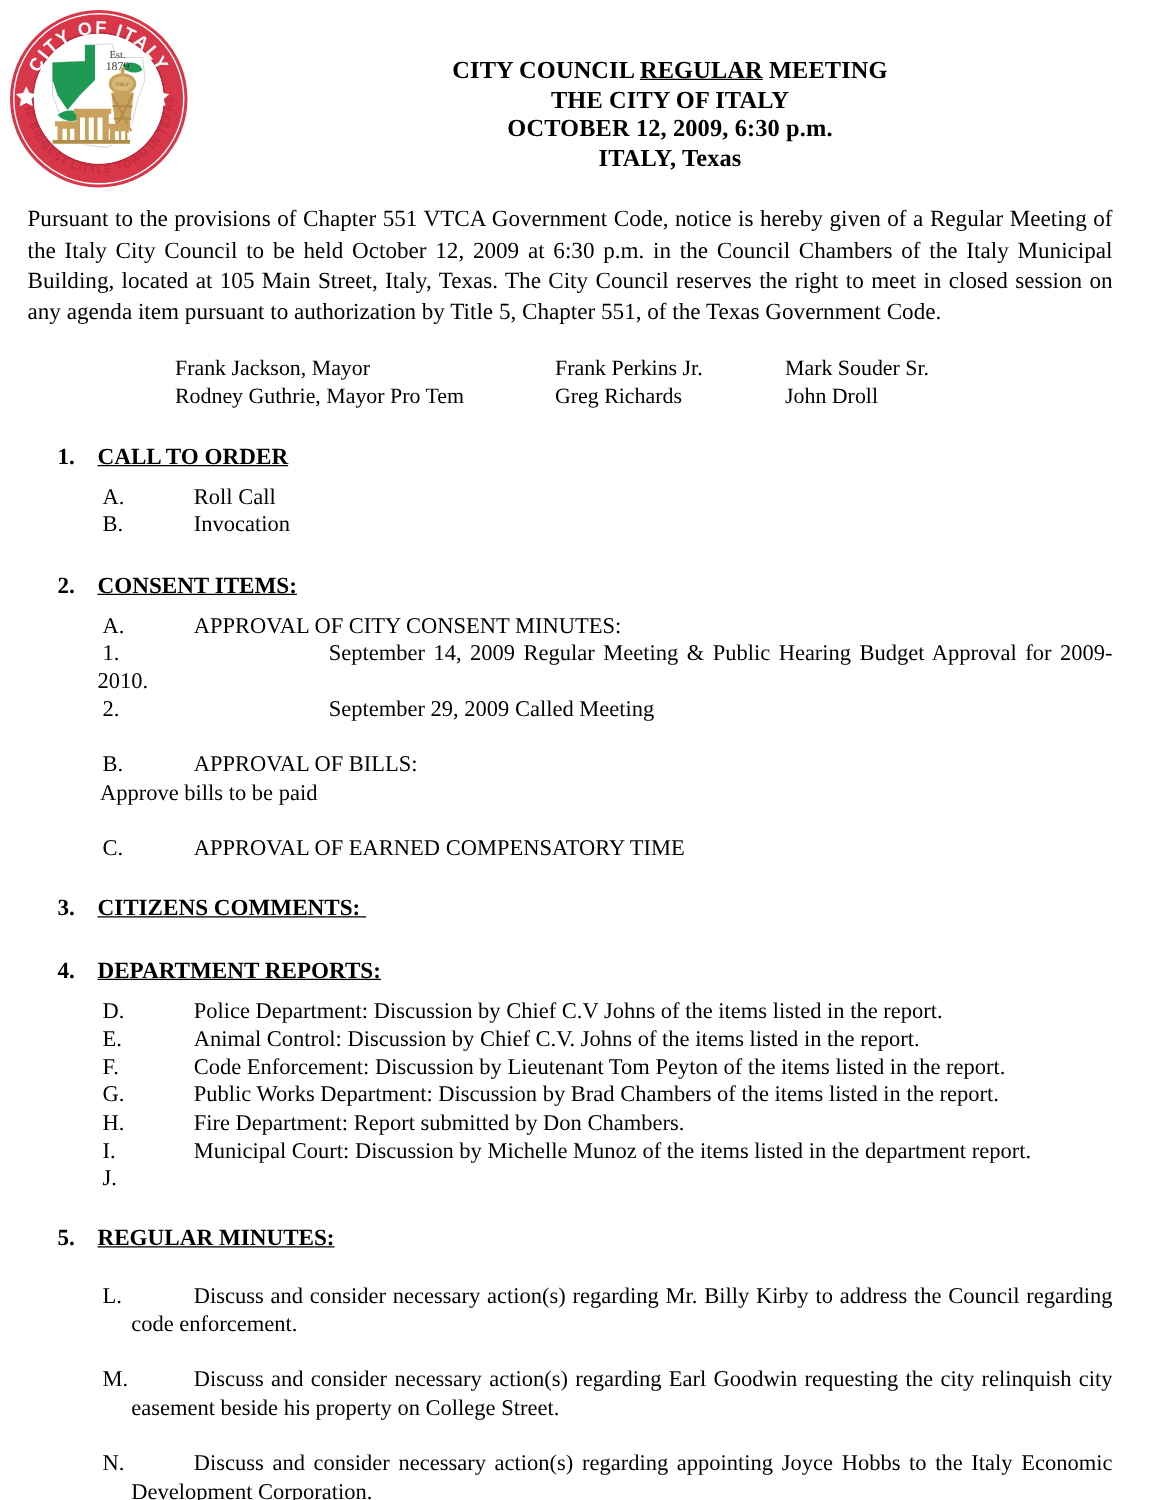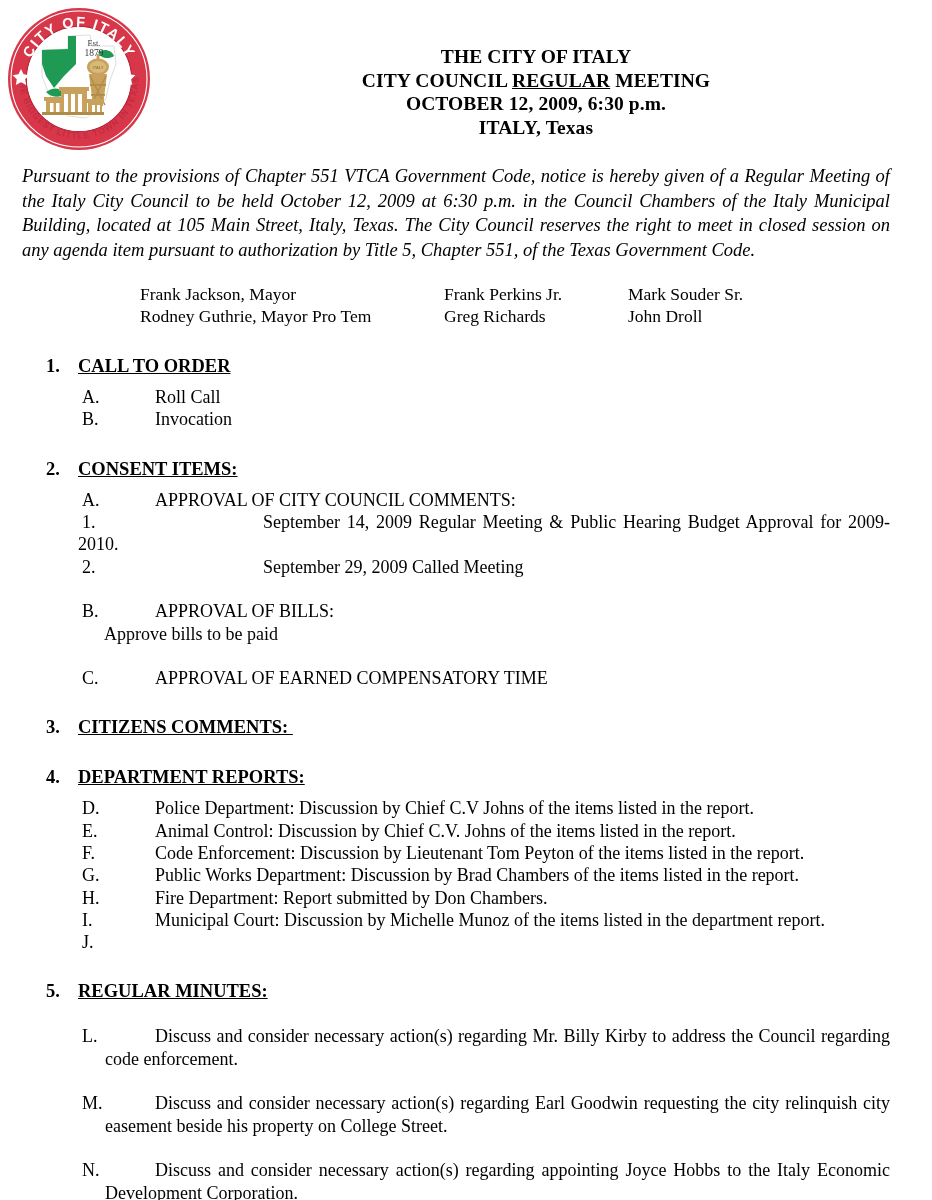--- a/index.html
+++ b/index.html
@@ -51,21 +51,20 @@
     letter-spacing: 0.1px;
   }
   .u-underline { text-decoration: underline; }
 
   
   .notice {
     margin: 12px 42px 4px 22px;
     font-size: 18.5px;
     line-height: 24.5px;
     text-align: justify;
-    font-style: italic;
   }
 
   
   .council {
     margin: 22px 18px 0 0;
     position: relative;
     height: 44px;
     font-size: 17.5px;
     line-height: 21.5px;
     padding-left: 16px;
@@ -159,21 +158,21 @@
   }
   .subitem > .itext {
     display: block;
     text-indent: 185px;
   }
   .subitem.nojust { text-align: left; }
 
   .item-sub-line {
     font-size: 18px;
     line-height: 22.5px;
-    padding-left: 104px;
+    padding-left: 80px;
   }
 
   .gap-sm { height: 14px; }
   .gap-md { height: 22px; }
 
   .nowrap { white-space: nowrap; }
 </style>
 </head>
 <body>
 
@@ -247,22 +246,22 @@
         </text>
 
         <g fill="#ffffff">
           <path d="M 15,73 l 2.6,5.3 5.8,0.85 -4.2,4.1 1,5.8 -5.2,-2.73 -5.2,2.73 1,-5.8 -4.2,-4.1 5.8,-0.85 Z" transform="translate(0,-10)"></path>
           <path d="M 131,73 l 2.6,5.3 5.8,0.85 -4.2,4.1 1,5.8 -5.2,-2.73 -5.2,2.73 1,-5.8 -4.2,-4.1 5.8,-0.85 Z" transform="translate(-10,-10)"></path>
         </g>
       </svg>
     </div>
 
     <div class="header-titles">
+      <div><span>CITY COUNCIL </span><span class="u-underline">REGULAR</span><span> MEETING</span></div>
       <div>THE CITY OF ITALY</div>
-      <div><span>CITY COUNCIL </span><span class="u-underline">REGULAR</span><span> MEETING</span></div>
       <div>OCTOBER 12, 2009, 6:30 p.m.</div>
       <div>ITALY, Texas</div>
     </div>
   </div>
 
   <p class="notice">Pursuant to the provisions of Chapter 551 VTCA Government Code, notice is hereby given of a Regular Meeting of the Italy City Council to be held October 12, 2009 at 6:30 p.m. in the Council Chambers of the Italy Municipal Building, located at 105 Main Street, Italy, Texas.  The City Council reserves the right to meet in closed session on any agenda item pursuant to authorization by Title 5, Chapter 551, of the Texas Government Code.</p>
 
   <div class="council">
     <div class="col c1">
       <div>Frank Jackson, Mayor</div>
@@ -294,21 +293,21 @@
   </div>
 
   <div class="section">
     <span class="section-num">2.</span>
     <span class="section-title">CONSENT ITEMS:</span>
   </div>
   <div class="items">
 
     <div class="item tight">
       <span class="marker">A.</span>
-      <span class="itext">APPROVAL OF CITY COUNCIL COMMENTS:</span>
+      <span class="itext">APPROVAL OF CITY CONSENT MINUTES:</span>
     </div>
 
     <div class="subitem">
       <span class="marker">1.</span>
       <span class="itext">September 14, 2009 Regular Meeting &amp; Public Hearing Budget Approval for 2009-2010.</span>
     </div>
 
     <div class="subitem nojust">
       <span class="marker">2.</span>
       <span class="itext">September 29, 2009 Called Meeting</span>

